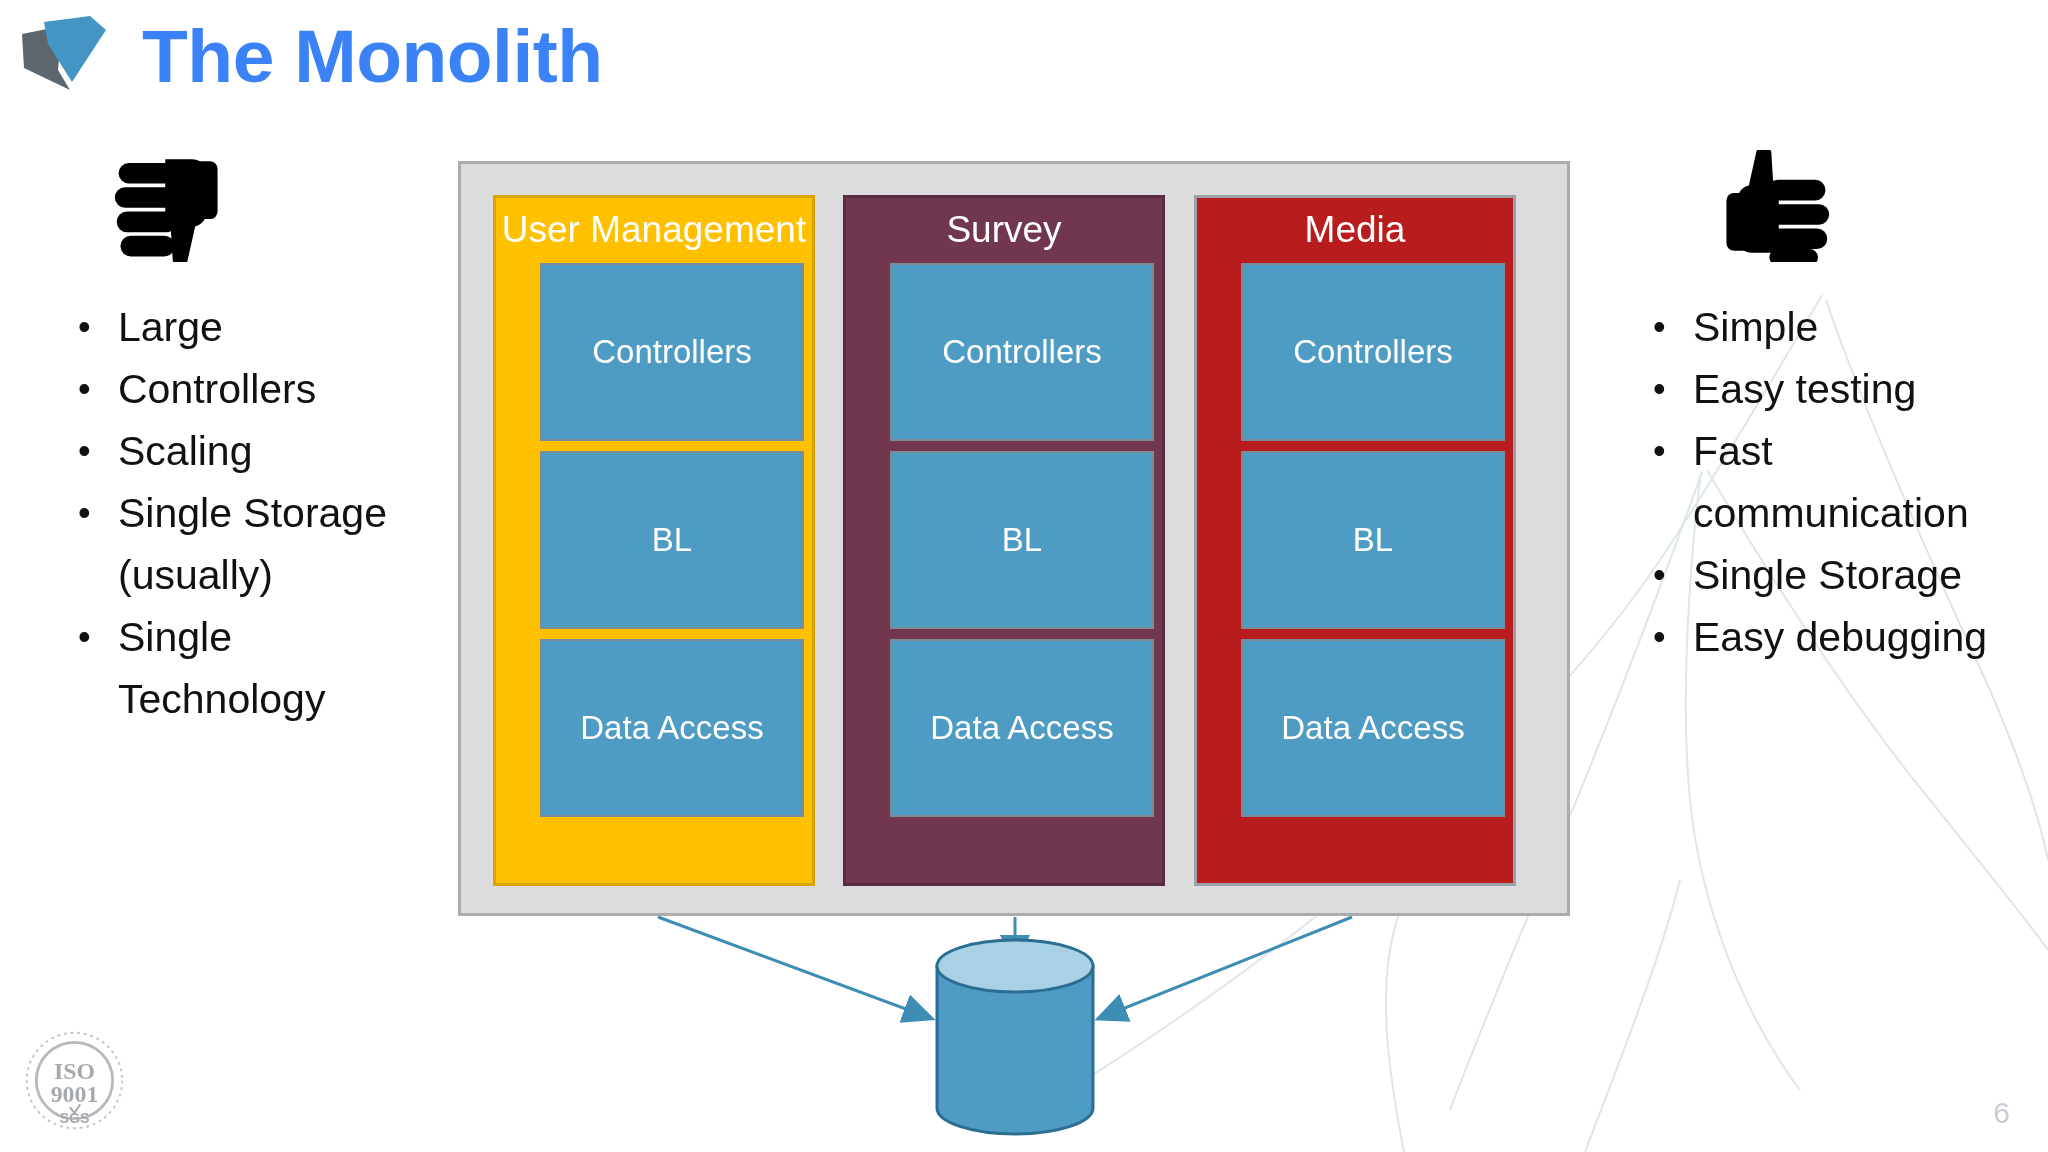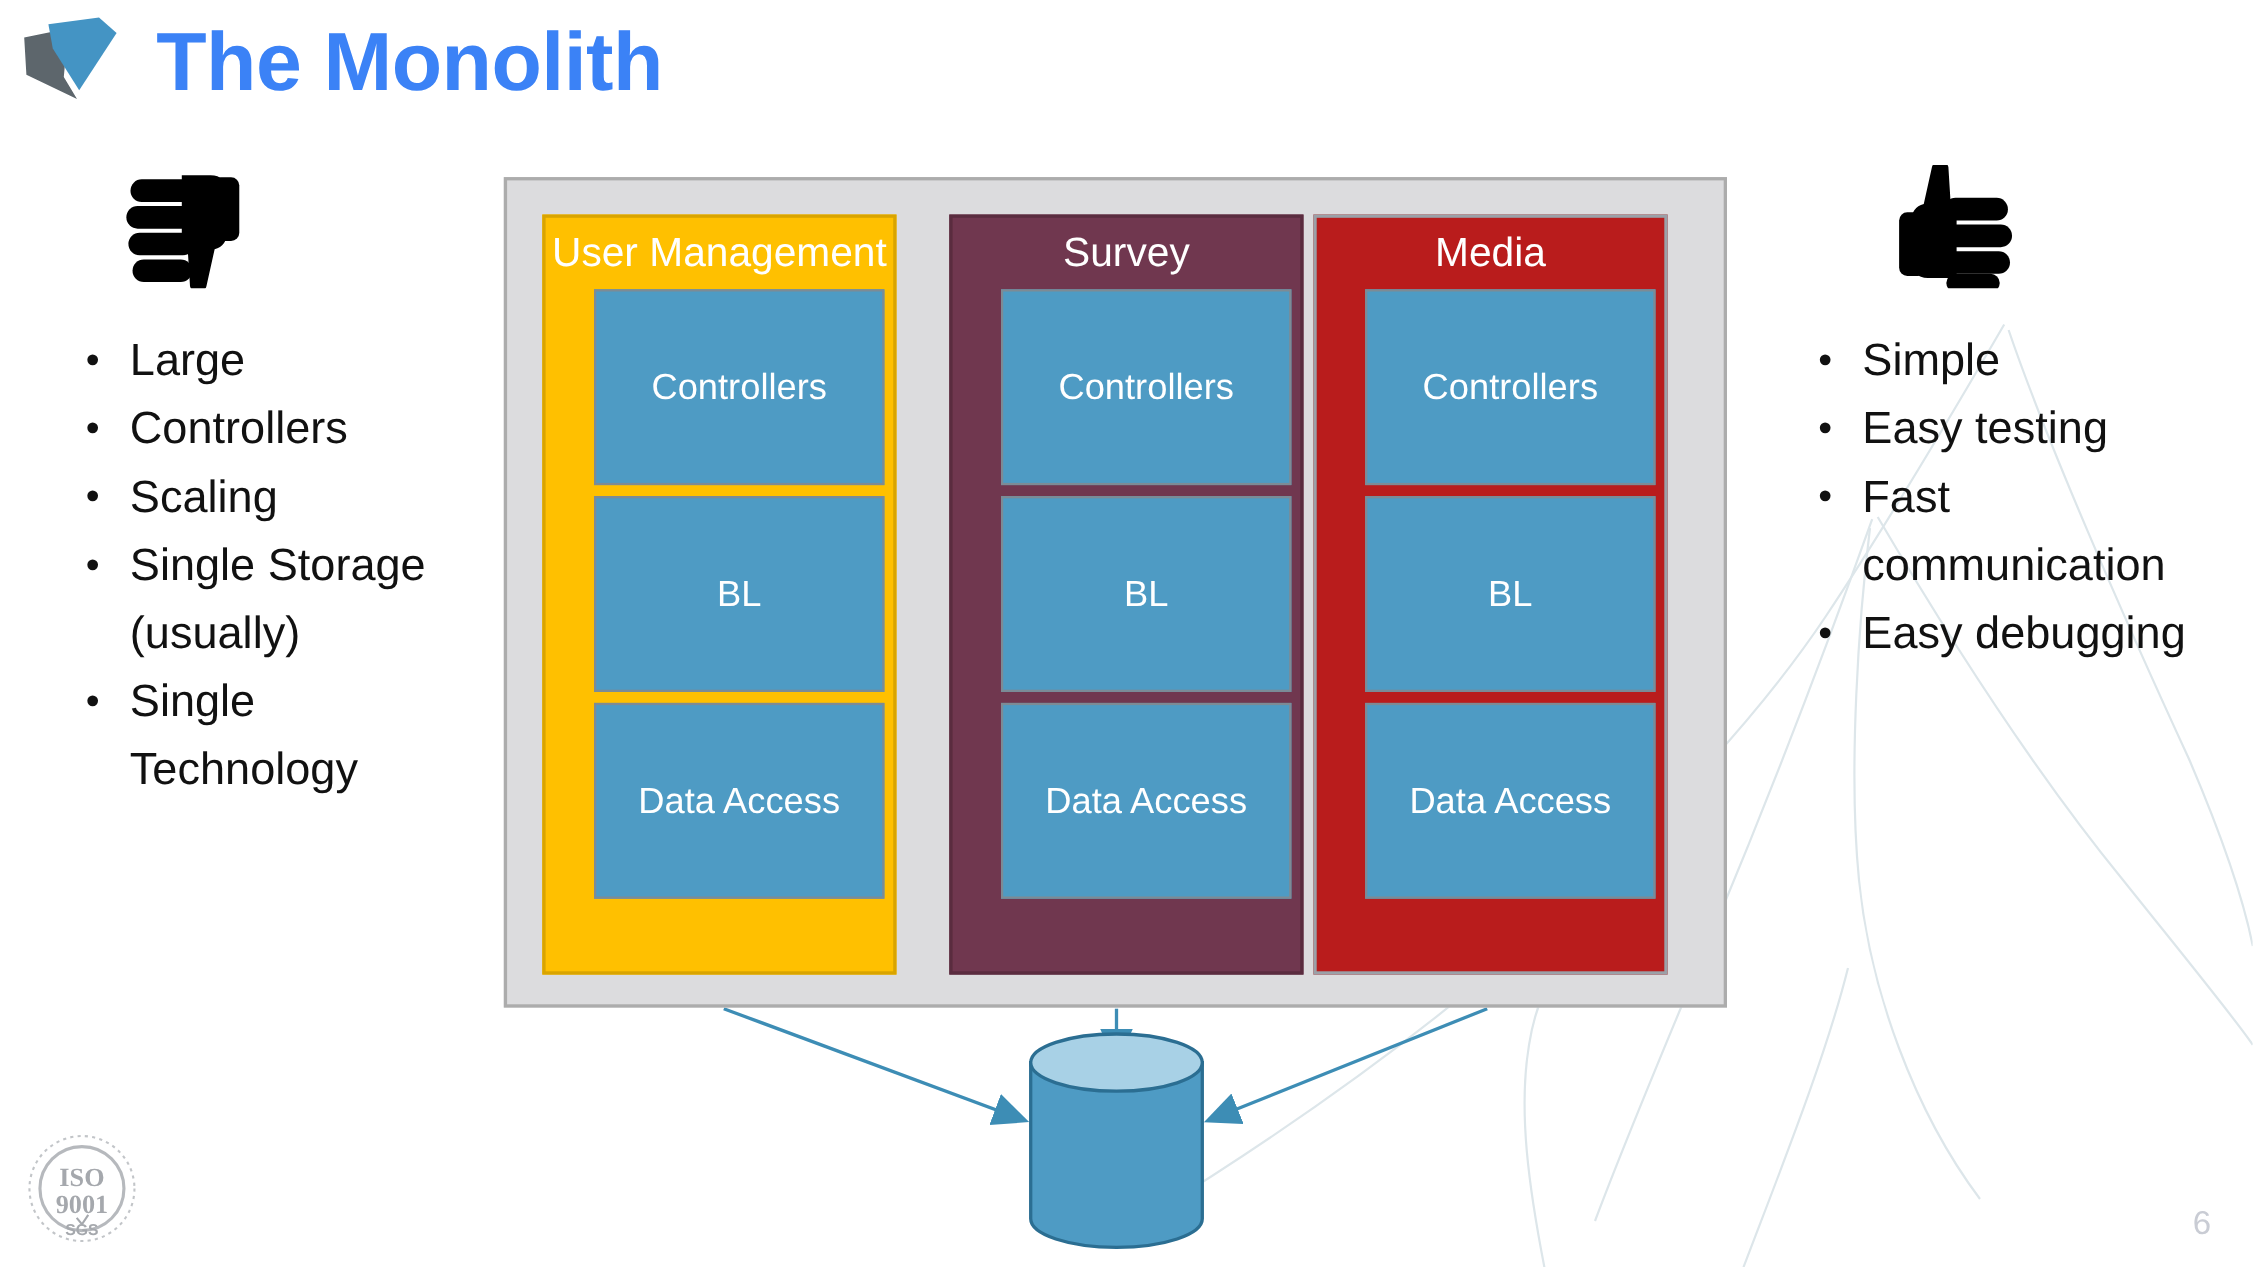--- a/index.html
+++ b/index.html
@@ -97,21 +97,21 @@
     z-index: 4;
   }
   .module {
     position: absolute;
     top: 31px;
     width: 322px;
     height: 691px;
     padding: 0;
   }
   #module-0 { left: 32px;  background: #FFC000; border: 3px solid #D9A400; }
-  #module-1 { left: 382px; background: #70374F; border: 3px solid #5A2C3F; margin-left: 20px; }
+  #module-1 { left: 382px; background: #70374F; border: 3px solid #5A2C3F; }
   #module-2 { left: 733px; background: #b91c1c; border: 3px solid #9BA1A8; }
 
   .module-title {
     position: absolute;
     left: 0; top: 8px;
     width: 100%;
     text-align: center;
     font-size: 37px;
     line-height: 48px;
     color: #ffffff;
@@ -223,20 +223,21 @@
         <rect x="54" y="106" width="52" height="18" rx="9"></rect>
         <path d="M64 110 L36 110 C26 110 20 104 20 94 L20 54 C20 46 24 40 32 38
                  L40 2 C42 -6 54 -6 56 2 L58 34 L64 34 Z"></path>
         <rect x="8" y="46" width="26" height="62" rx="8"></rect>
       </g>
     </svg>
     <ul class="bullet-list">
       <li>Simple</li>
       <li>Easy testing</li>
       <li>Fast communication</li>
+      <li>Single Storage</li>
       <li>Easy debugging</li>
     </ul>
   </div>
 
   <svg id="flow-layer" viewBox="0 0 2048 1152">
     <defs>
       <marker id="ah" markerWidth="12" markerHeight="12" refX="9" refY="5" orient="auto" markerUnits="strokeWidth">
         <path d="M0 0 L11 5 L0 10 Z" fill="#3D8DB5"></path>
       </marker>
     </defs>

